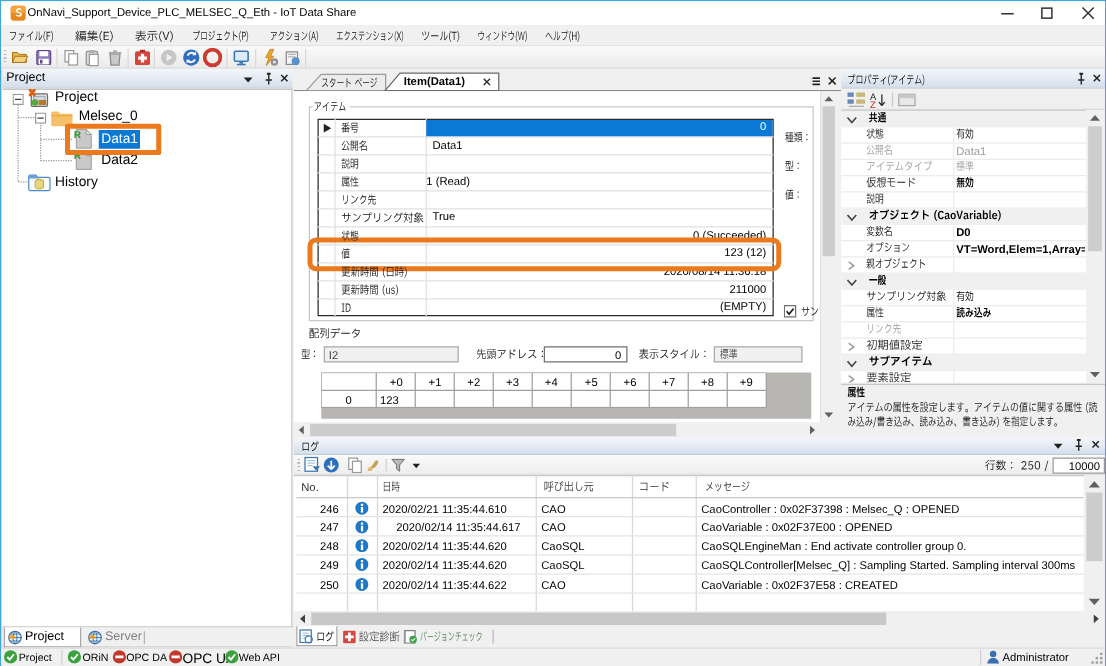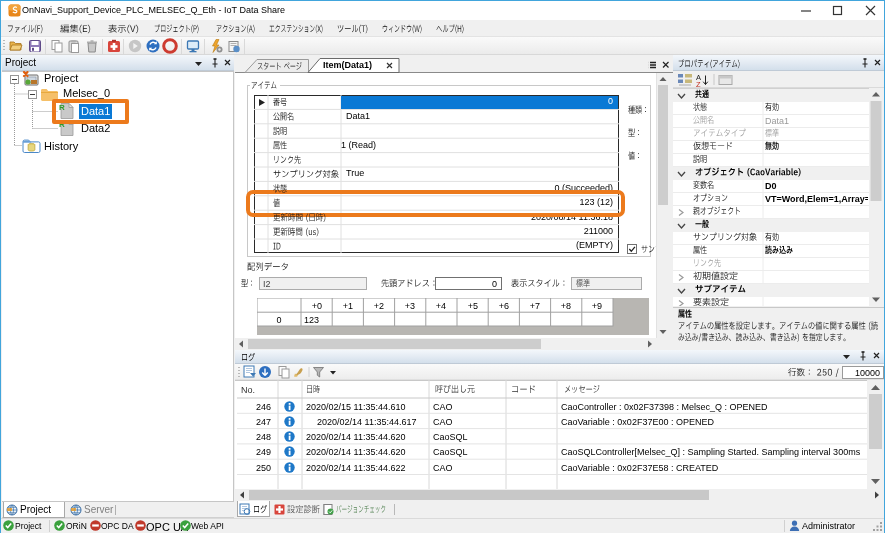--- a/index.html
+++ b/index.html
@@ -378,40 +378,41 @@
       <path d="M0 79.2h630" stroke="#e4e4e4" stroke-width="1"></path>
       <path d="M0 94.5h630" stroke="#e4e4e4" stroke-width="1"></path>
     </svg>
     <div class="abs" style="left:240px;top:384px;font-size:9px;color:#333;">No.</div>
     <div class="abs" style="left:236px;top:400.5px;width:34px;font-size:9px;text-align:right;color:#000;">246</div>
     <svg class="abs" style="left:283px;top:399.5px" width="11" height="11" viewBox="0 0 11 11">
       <circle cx="5.5" cy="5.5" r="5.2" fill="#1e78c8"></circle>
       <rect x="4.7" y="2" width="1.8" height="1.8" fill="#fff"></rect>
       <rect x="4.7" y="4.6" width="1.8" height="4.5" fill="#fff"></rect>
     </svg>
-    <div class="abs" style="left:305px;top:400.5px;font-size:9px;color:#000;">2020/02/15 11:35:44.610</div>
+    <div class="abs" style="left:305px;top:400.5px;font-size:9px;color:#000;">2020/02/21 11:35:44.610</div>
     <div class="abs" style="left:432px;top:400.5px;font-size:9px;color:#000;">CAO</div>
     <div class="abs" style="left:560px;top:400.5px;font-size:9px;color:#000;white-space:nowrap;">CaoController : 0x02F37398 : Melsec_Q : OPENED</div>
     <div class="abs" style="left:236px;top:415.8px;width:34px;font-size:9px;text-align:right;color:#000;">247</div>
     <svg class="abs" style="left:283px;top:414.8px" width="11" height="11" viewBox="0 0 11 11">
       <circle cx="5.5" cy="5.5" r="5.2" fill="#1e78c8"></circle>
       <rect x="4.7" y="2" width="1.8" height="1.8" fill="#fff"></rect>
       <rect x="4.7" y="4.6" width="1.8" height="4.5" fill="#fff"></rect>
     </svg>
     <div class="abs" style="left:316px;top:415.8px;font-size:9px;color:#000;">2020/02/14 11:35:44.617</div>
     <div class="abs" style="left:432px;top:415.8px;font-size:9px;color:#000;">CAO</div>
     <div class="abs" style="left:560px;top:415.8px;font-size:9px;color:#000;white-space:nowrap;">CaoVariable : 0x02F37E00 : OPENED</div>
     <div class="abs" style="left:236px;top:431.1px;width:34px;font-size:9px;text-align:right;color:#000;">248</div>
     <svg class="abs" style="left:283px;top:430.1px" width="11" height="11" viewBox="0 0 11 11">
       <circle cx="5.5" cy="5.5" r="5.2" fill="#1e78c8"></circle>
       <rect x="4.7" y="2" width="1.8" height="1.8" fill="#fff"></rect>
       <rect x="4.7" y="4.6" width="1.8" height="4.5" fill="#fff"></rect>
     </svg>
     <div class="abs" style="left:305px;top:431.1px;font-size:9px;color:#000;">2020/02/14 11:35:44.620</div>
     <div class="abs" style="left:432px;top:431.1px;font-size:9px;color:#000;">CaoSQL</div>
+    <div class="abs" style="left:560px;top:431.1px;font-size:9px;color:#000;white-space:nowrap;">CaoSQLEngineMan : End activate controller group 0.</div>
     <div class="abs" style="left:236px;top:446.4px;width:34px;font-size:9px;text-align:right;color:#000;">249</div>
     <svg class="abs" style="left:283px;top:445.4px" width="11" height="11" viewBox="0 0 11 11">
       <circle cx="5.5" cy="5.5" r="5.2" fill="#1e78c8"></circle>
       <rect x="4.7" y="2" width="1.8" height="1.8" fill="#fff"></rect>
       <rect x="4.7" y="4.6" width="1.8" height="4.5" fill="#fff"></rect>
     </svg>
     <div class="abs" style="left:305px;top:446.4px;font-size:9px;color:#000;">2020/02/14 11:35:44.620</div>
     <div class="abs" style="left:432px;top:446.4px;font-size:9px;color:#000;">CaoSQL</div>
     <div class="abs" style="left:560px;top:446.4px;font-size:9px;color:#000;white-space:nowrap;">CaoSQLController[Melsec_Q] : Sampling Started. Sampling interval 300ms</div>
     <div class="abs" style="left:236px;top:461.7px;width:34px;font-size:9px;text-align:right;color:#000;">250</div>

